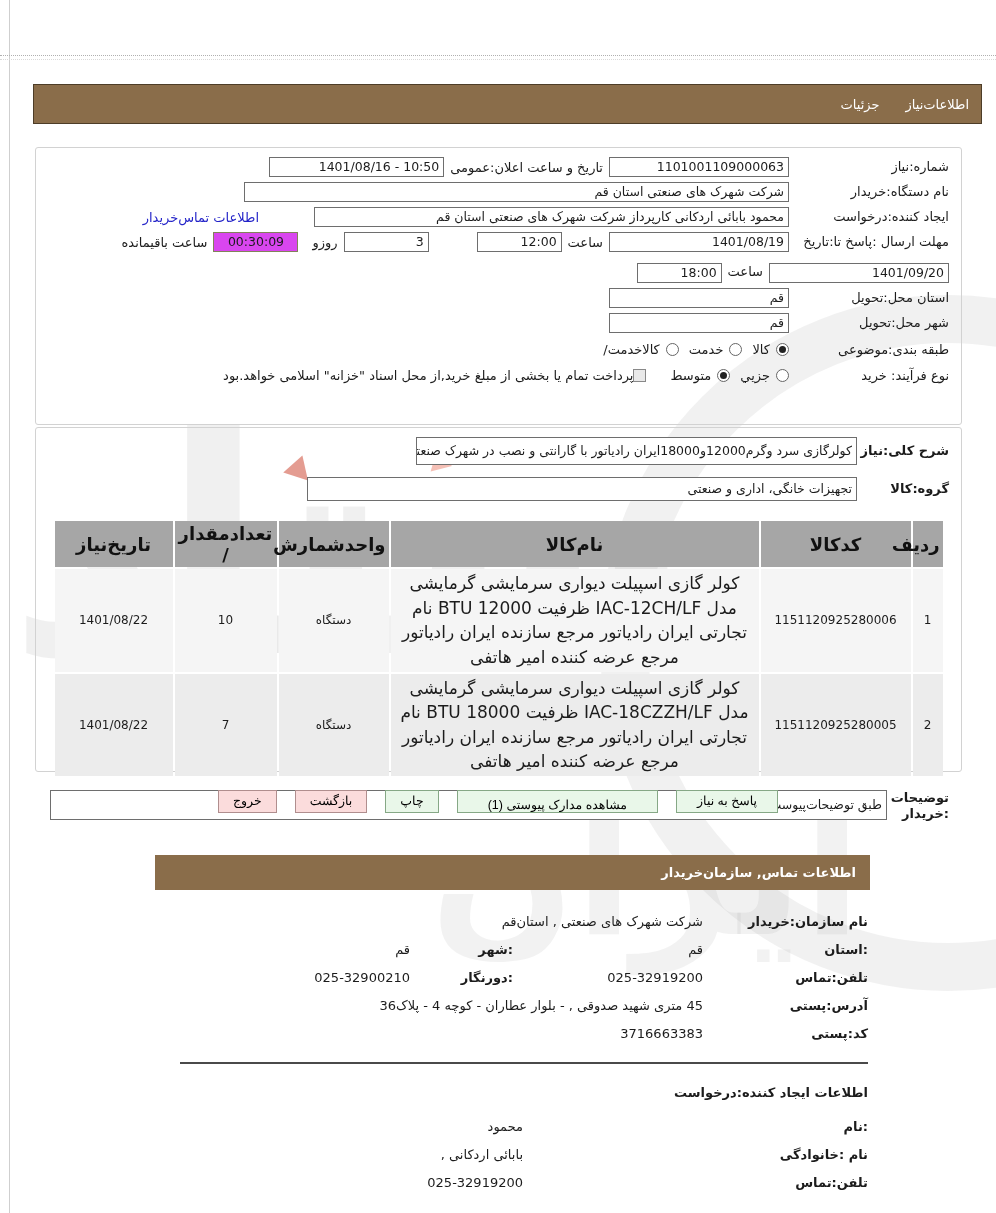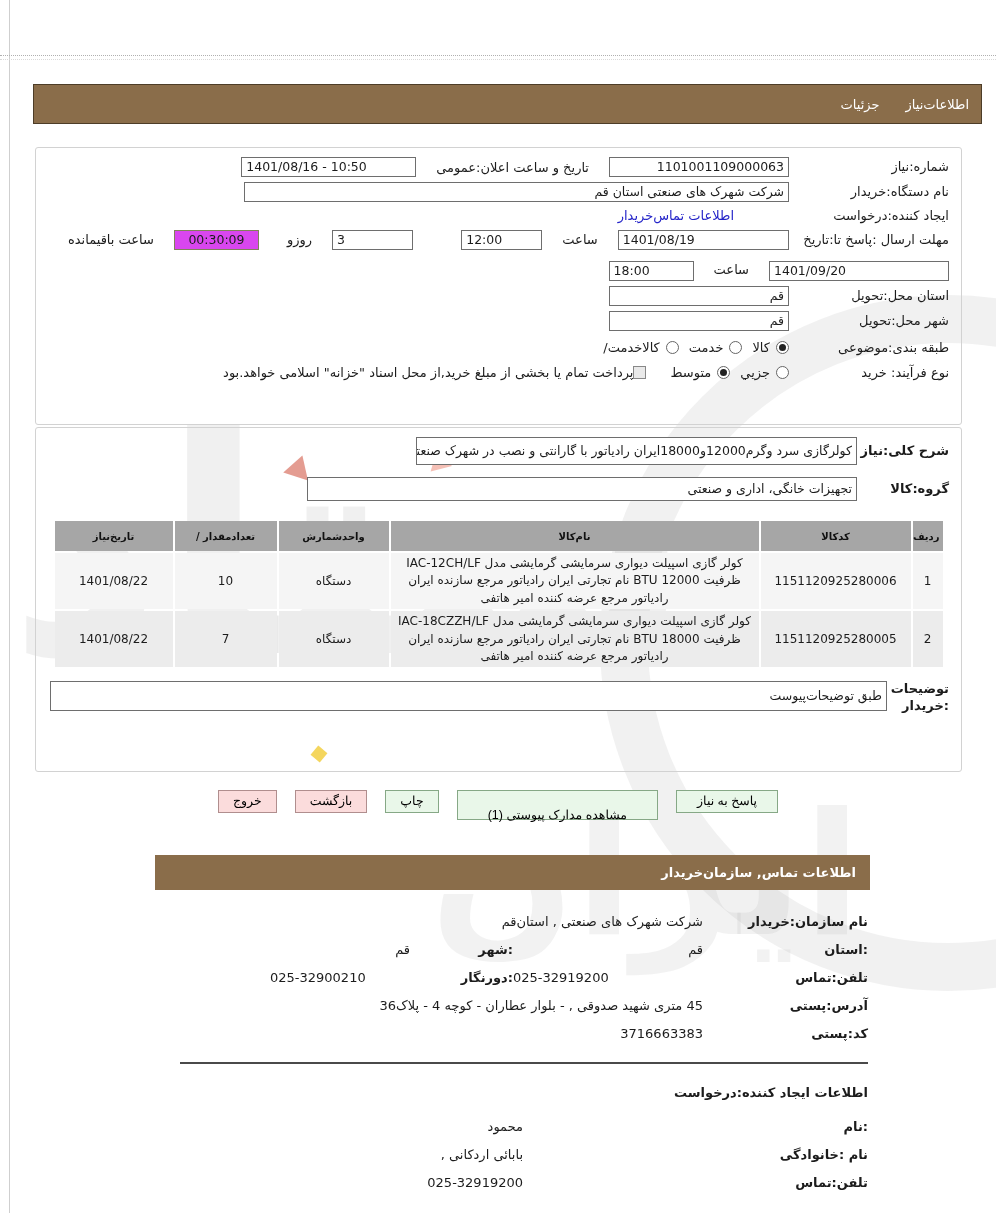--- a/index.html
+++ b/index.html
@@ -38,58 +38,58 @@
        border:1px solid #d2d2d2;border-radius:3px;padding:9px 12px 8px;background:transparent;}
   .box1{top:147px;height:278px;}
   .box2{top:427px;height:345px;}
   .frow{display:flex;align-items:center;margin-bottom:5px;}
   .flabel{width:160px;flex:none;white-space:pre-line;line-height:1.35;}
   .blabel{font-weight:bold;}
   .inp{box-sizing:border-box;border:1px solid #6e6e6e;background:#fff;height:20px;
        line-height:18px;padding:0 4px;font-size:12.5px;overflow:hidden;white-space:nowrap;}
   .w180{width:180px;} .w175{width:175px;} .w85{width:85px;}
   .w545{width:545px;} .w475{width:475px;}
-  .lt{direction:ltr;text-align:left;unicode-bidi:embed;}
+  .lt{direction:ltr;text-align:right;unicode-bidi:embed;}
   .gap150{margin-right:150px;} .gap48{margin-right:48px;} .gap8{margin-right:8px;}
-  .mlbl{margin:0 20px;flex:none;}
+  .mlbl{margin:0 6px;flex:none;}
   .link{color:#2323c8;margin-right:55px;cursor:pointer;}
   .cd{width:85px;height:20px;box-sizing:border-box;background:#d946ef;border:1px solid #82825a;
       text-align:center;line-height:18px;font-size:12.5px;flex:none;}
   .radio{width:13px;height:13px;border:1px solid #666;border-radius:50%;background:#fff;
          display:inline-block;position:relative;flex:none;box-sizing:border-box;}
   .radio.on::after{content:"";position:absolute;left:2px;top:2px;right:2px;bottom:2px;
          background:#222;border-radius:50%;}
   .chk{width:13px;height:13px;border:1px solid #888;background:#e9e9e9;display:inline-block;
        flex:none;box-sizing:border-box;margin-right:14px;}
   .optlbl{margin:0 6px 0 10px;}
   
   .inp-desc{width:441px;height:28px;line-height:26px;}
   .inp-grp{width:550px;height:24px;line-height:22px;}
   .sec-head{font-weight:bold;margin:12px 0 0 0;}
   
   table.tbl{width:892px;margin:18px auto 0 auto;border-collapse:separate;border-spacing:2px;
             table-layout:fixed;}
-  .tbl th{background:#a6a6a6;color:#111;font-weight:bold;font-size:10px;height:26px;
+  .tbl th{background:#a6a6a6;color:#111;font-weight:bold;font-size:18px;height:26px;
           padding:2px 3px;}
   .tbl td{font-size:12px;text-align:center;padding:2px 4px;vertical-align:middle;}
   .tbl tr.r1 td{background:#f5f5f5;}
   .tbl tr.r2 td{background:#ececec;}
-  .tbl td.name{font-size:12px;line-height:1.45;}
+  .tbl td.name{font-size:17px;line-height:1.45;}
   
   .remrow{display:flex;align-items:flex-start;margin-top:12px;}
   .remlabel{width:62px;flex:none;font-weight:bold;white-space:pre-line;line-height:1.25;}
   .inp-rem{flex:1;height:30px;line-height:28px;margin-left:2px;}
   
   .btnrow{position:absolute;top:790px;left:0;width:996px;display:flex;justify-content:center;
           gap:18px;}
   .btn{height:23px;line-height:21px;box-sizing:border-box;border:1px solid;font-size:12.5px;
        padding:0 14px;cursor:pointer;white-space:nowrap;}
   .btn.green{background:#e9f7e9;border-color:#86a886;}
   .btn.pink{background:#fbdcdc;border-color:#b08e8e;}
-  .btn.wide{padding:14px 30px;}
+  .btn.wide{padding:4px 30px;}
   
   .bar2{position:absolute;top:855px;left:155px;width:715px;height:35px;box-sizing:border-box;
         background:#8a6d4a;color:#fff;font-weight:bold;display:flex;align-items:center;
         padding:0 14px;font-size:13px;}
   .cblock{position:absolute;top:912px;right:128px;width:600px;}
   .crow{display:flex;align-items:baseline;margin-bottom:9px;line-height:19px;}
   .cl1{width:140px;flex:none;font-weight:bold;}
   .cv1{width:190px;flex:none;margin-right:25px;}
   .cv1a{margin-right:25px;}
   .cl2{width:95px;flex:none;font-weight:bold;}
@@ -128,20 +128,21 @@
       <div class="inp w180">1101001109000063</div>
       <span class="mlbl gap150">تاریخ و ساعت اعلان:عمومی</span>
       <div class="inp w175 lt">1401/08/16 - 10:50</div>
     </div>
     <div class="frow">
       <span class="flabel">نام دستگاه:خریدار</span>
       <div class="inp w545">شرکت شهرک های صنعتی استان قم</div>
     </div>
     <div class="frow">
       <span class="flabel">ایجاد کننده:درخواست</span>
+      <div class="inp w475">محمود بابائی اردکانی کارپرداز شرکت شهرک های صنعتی استان قم</div>
       <span class="link">اطلاعات تماس‌خریدار</span>
     </div>
     <div class="frow">
       <span class="flabel">مهلت ارسال :پاسخ تا:تاریخ</span>
       <div class="inp w180 lt">1401/08/19</div>
       <span class="mlbl">ساعت</span>
       <div class="inp w85 lt">12:00</div>
       <div class="inp w85 lt gap48">3</div>
       <span class="mlbl">روزو</span>
       <div class="cd lt gap8">00:30:09</div>

